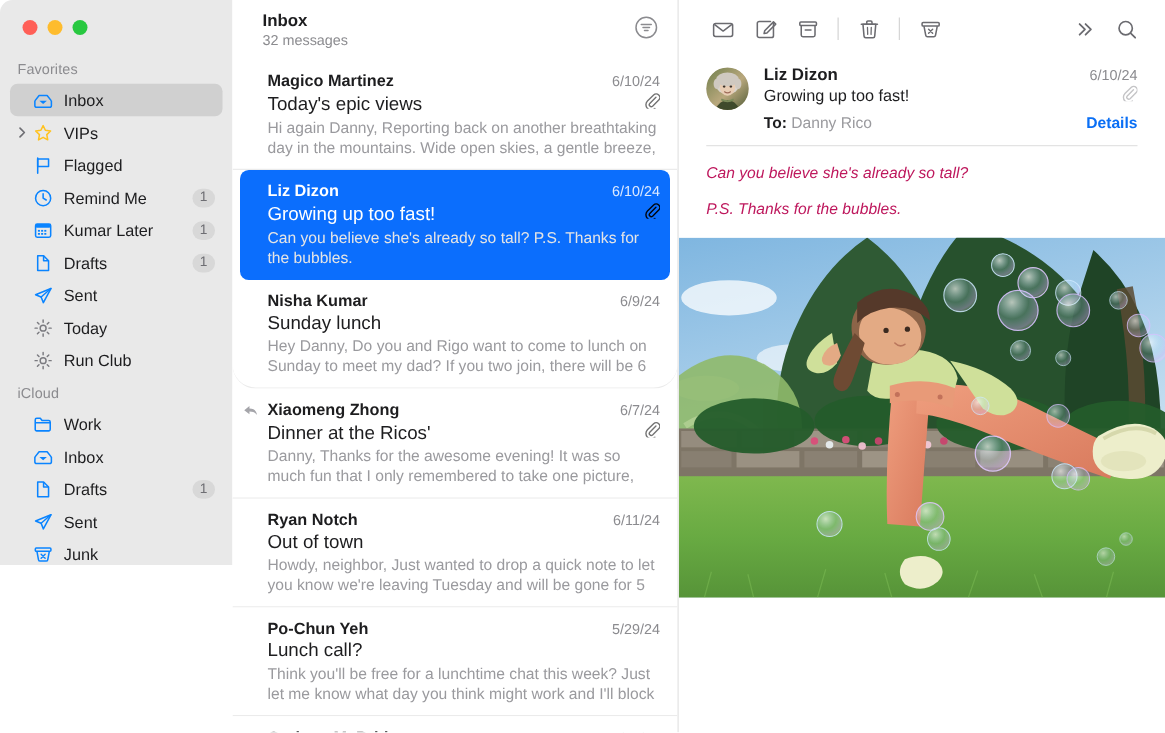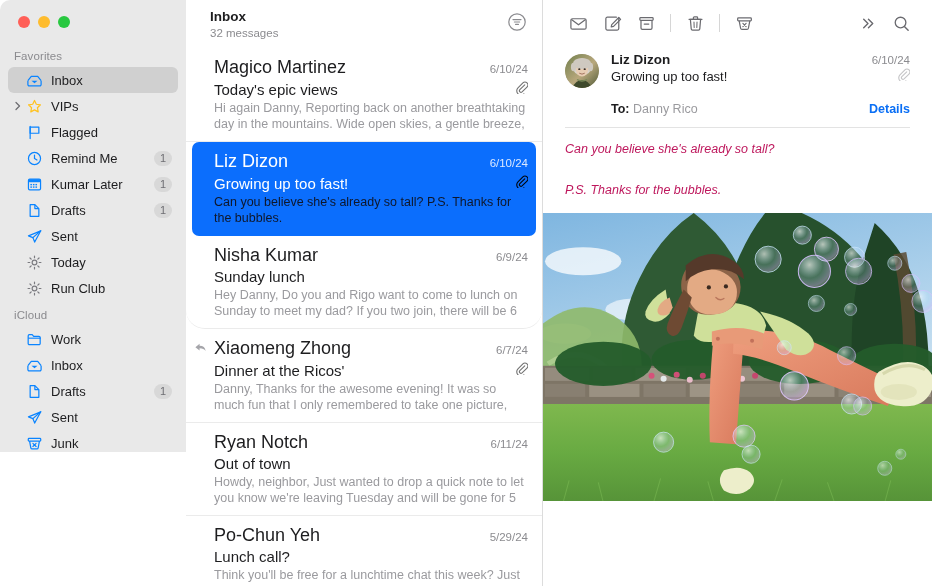--- a/index.html
+++ b/index.html
@@ -119,38 +119,38 @@
   .msgrow.selected {
     background: #0b6efd;
     border-radius: 7px;
     border-bottom-color: transparent;
     margin: 0 6px;
     padding-left: 22px;
     padding-right: 8px;
   }
   .msgrow.selected + .msgrow { border-top: none; border-radius: 19px; }
   .mr-line1 { display: flex; align-items: baseline; justify-content: space-between; }
-  .mr-sender { font-size: 18px; font-weight: normal; color: #1d1d1f; white-space: nowrap; overflow: hidden; }
+  .mr-sender { font-size: 13px; font-weight: bold; color: #1d1d1f; white-space: nowrap; overflow: hidden; }
   .mr-date { font-size: 11.5px; color: #8b8b8f; flex: 0 0 auto; margin-left: 8px; }
   .mr-line2 { display: flex; align-items: center; justify-content: space-between; margin-top: 2px; }
   .mr-subject { font-size: 15px; color: #1d1d1f; white-space: nowrap; overflow: hidden; }
   .mr-preview {
     font-size: 12.5px;
     color: #9a9a9e;
     line-height: 16px;
     margin-top: 2px;
     max-height: 32px;
     overflow: hidden;
   }
   .msgrow.selected .mr-sender,
   .msgrow.selected .mr-date,
   .msgrow.selected .mr-subject,
   .msgrow.selected .mr-preview { color: #ffffff; }
   .msgrow.selected .mr-date { color: #dce9ff; }
-  .msgrow.selected .mr-preview { color: #0f172a; }
+  .msgrow.selected .mr-preview { color: #e5e5e5; }
   .clip { flex: 0 0 auto; margin-left: 6px; opacity: 0.55; }
   .msgrow.selected .clip { opacity: 0.95; }
   .reply-mark {
     position: absolute;
     left: 8px; top: 11px;
     width: 13px; height: 13px;
     color: #a5a5aa;
   }
 
   
@@ -188,28 +188,28 @@
     overflow: hidden;
     margin-top: 2px;
     position: relative;
     background: #b9ae93;
   }
   .mh-body { flex: 1; min-width: 0; }
   .mh-row { display: flex; align-items: baseline; justify-content: space-between; }
   .mh-name { font-size: 13.5px; font-weight: bold; color: #1d1d1f; }
   .mh-date { font-size: 11.5px; color: #8b8b8f; }
   .mh-subject { font-size: 13px; color: #1d1d1f; margin-top: 2px; }
-  .mh-to { font-size: 12.5px; color: #9a9a9e; margin-top: 17px; }
+  .mh-to { font-size: 12.5px; color: #9a9a9e; margin-top: 5px; }
   .mh-to b { color: #1d1d1f; font-weight: bold; }
   .details-link { font-size: 12.5px; color: #0a6ff5; font-weight: bold; }
   .mh-divider { height: 1px; background: #e3e3e3; margin: 11px 22px 0 22px; }
 
   .msg-body { padding: 13px 22px 0 22px; }
   .msg-para { font-size: 12.5px; color: #be185d; line-height: 17px; font-style: italic; }
-  .msg-para + .msg-para { margin-top: 24px; }
+  .msg-para + .msg-para { margin-top: 12px; }
 
   .photo-wrap {
     margin: 14px 0 0 0;
     width: 100%;
     height: 288px;
     position: relative;
     overflow: hidden;
   }
   .photo { position: absolute; inset: 0; }
 </style>

